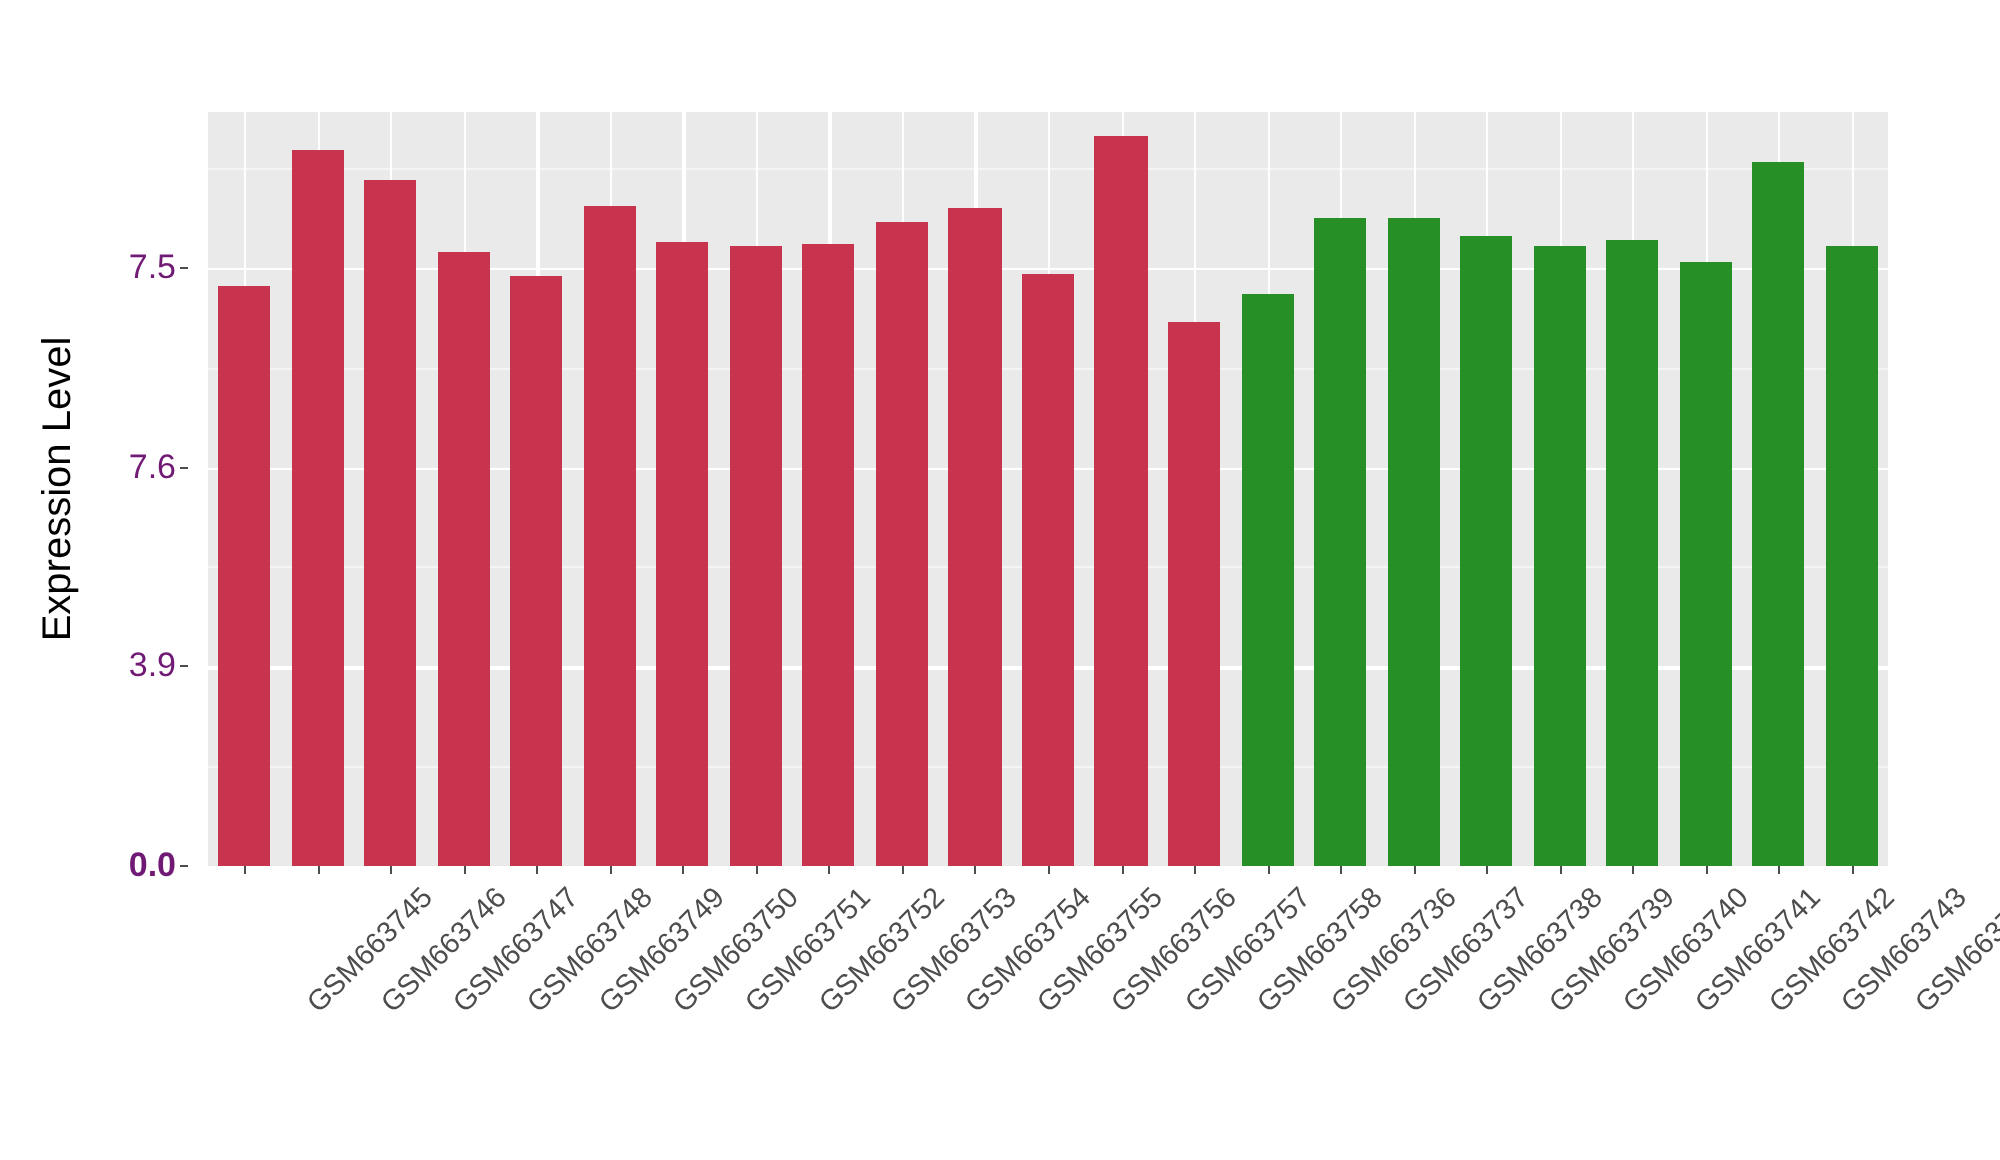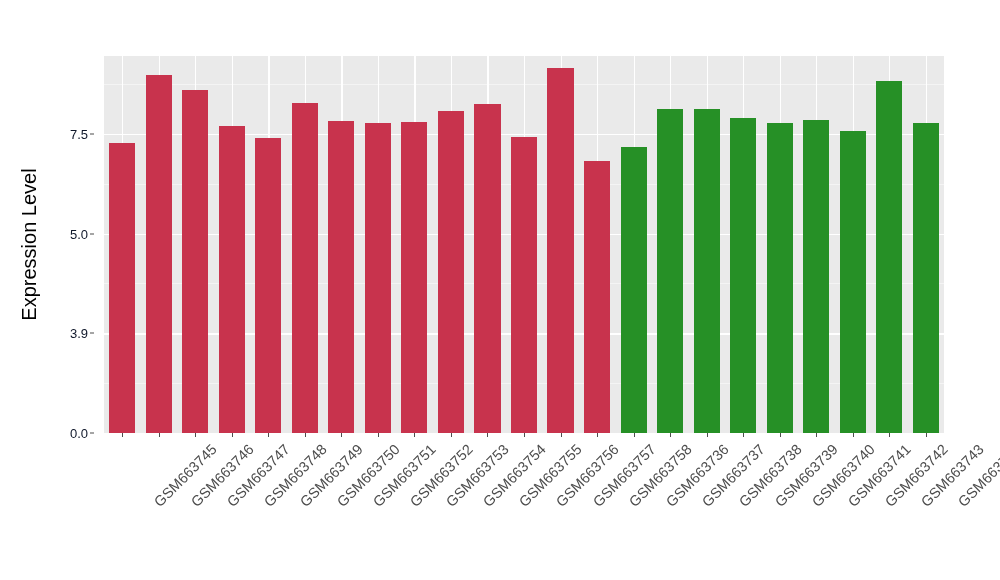--- a/index.html
+++ b/index.html
@@ -39,22 +39,22 @@
     position: absolute;
     left: 0;
     top: 0;
     width: 100px;
     height: 580px;
   }
   .y-tick-label {
     position: absolute;
     right: 12px;
     transform: translateY(-50%);
-    font-size: 13px;
-    color: #0f172a;
+    font-size: 17px;
+    color: #701a75;
     text-align: right;
     white-space: nowrap;
   }
   .y-tick-mark {
     position: absolute;
     width: 4px;
     height: 1px;
     background: #4d4d4d;
     right: 6px;
     transform: translateY(-50%);
@@ -123,25 +123,25 @@
   }
 </style>
 </head>
 <body>
 
 <div id="root">
 
   <div id="y-axis-title">Expression Level</div>
 
   <div id="y-tick-labels">
-      <div class="y-tick-label" style="top: 433px;">0.0</div>
+      <div class="y-tick-label" style="top: 433px; font-weight: bold;">0.0</div>
       <div class="y-tick-mark" style="top: 433px;"></div>
       <div class="y-tick-label" style="top: 333.265px;">3.9</div>
       <div class="y-tick-mark" style="top: 333.265px;"></div>
-      <div class="y-tick-label" style="top: 233.529px;">5.0</div>
+      <div class="y-tick-label" style="top: 233.529px;">7.6</div>
       <div class="y-tick-mark" style="top: 233.529px;"></div>
       <div class="y-tick-label" style="top: 133.794px;">7.5</div>
       <div class="y-tick-mark" style="top: 133.794px;"></div>
     </div>
 
   <div id="panel">
       <div class="gridline-minor" style="top: 327.132px;"></div>
       <div class="gridline-minor" style="top: 227.397px;"></div>
       <div class="gridline-minor" style="top: 127.661px;"></div>
       <div class="gridline-minor" style="top: 27.9259px;"></div>

